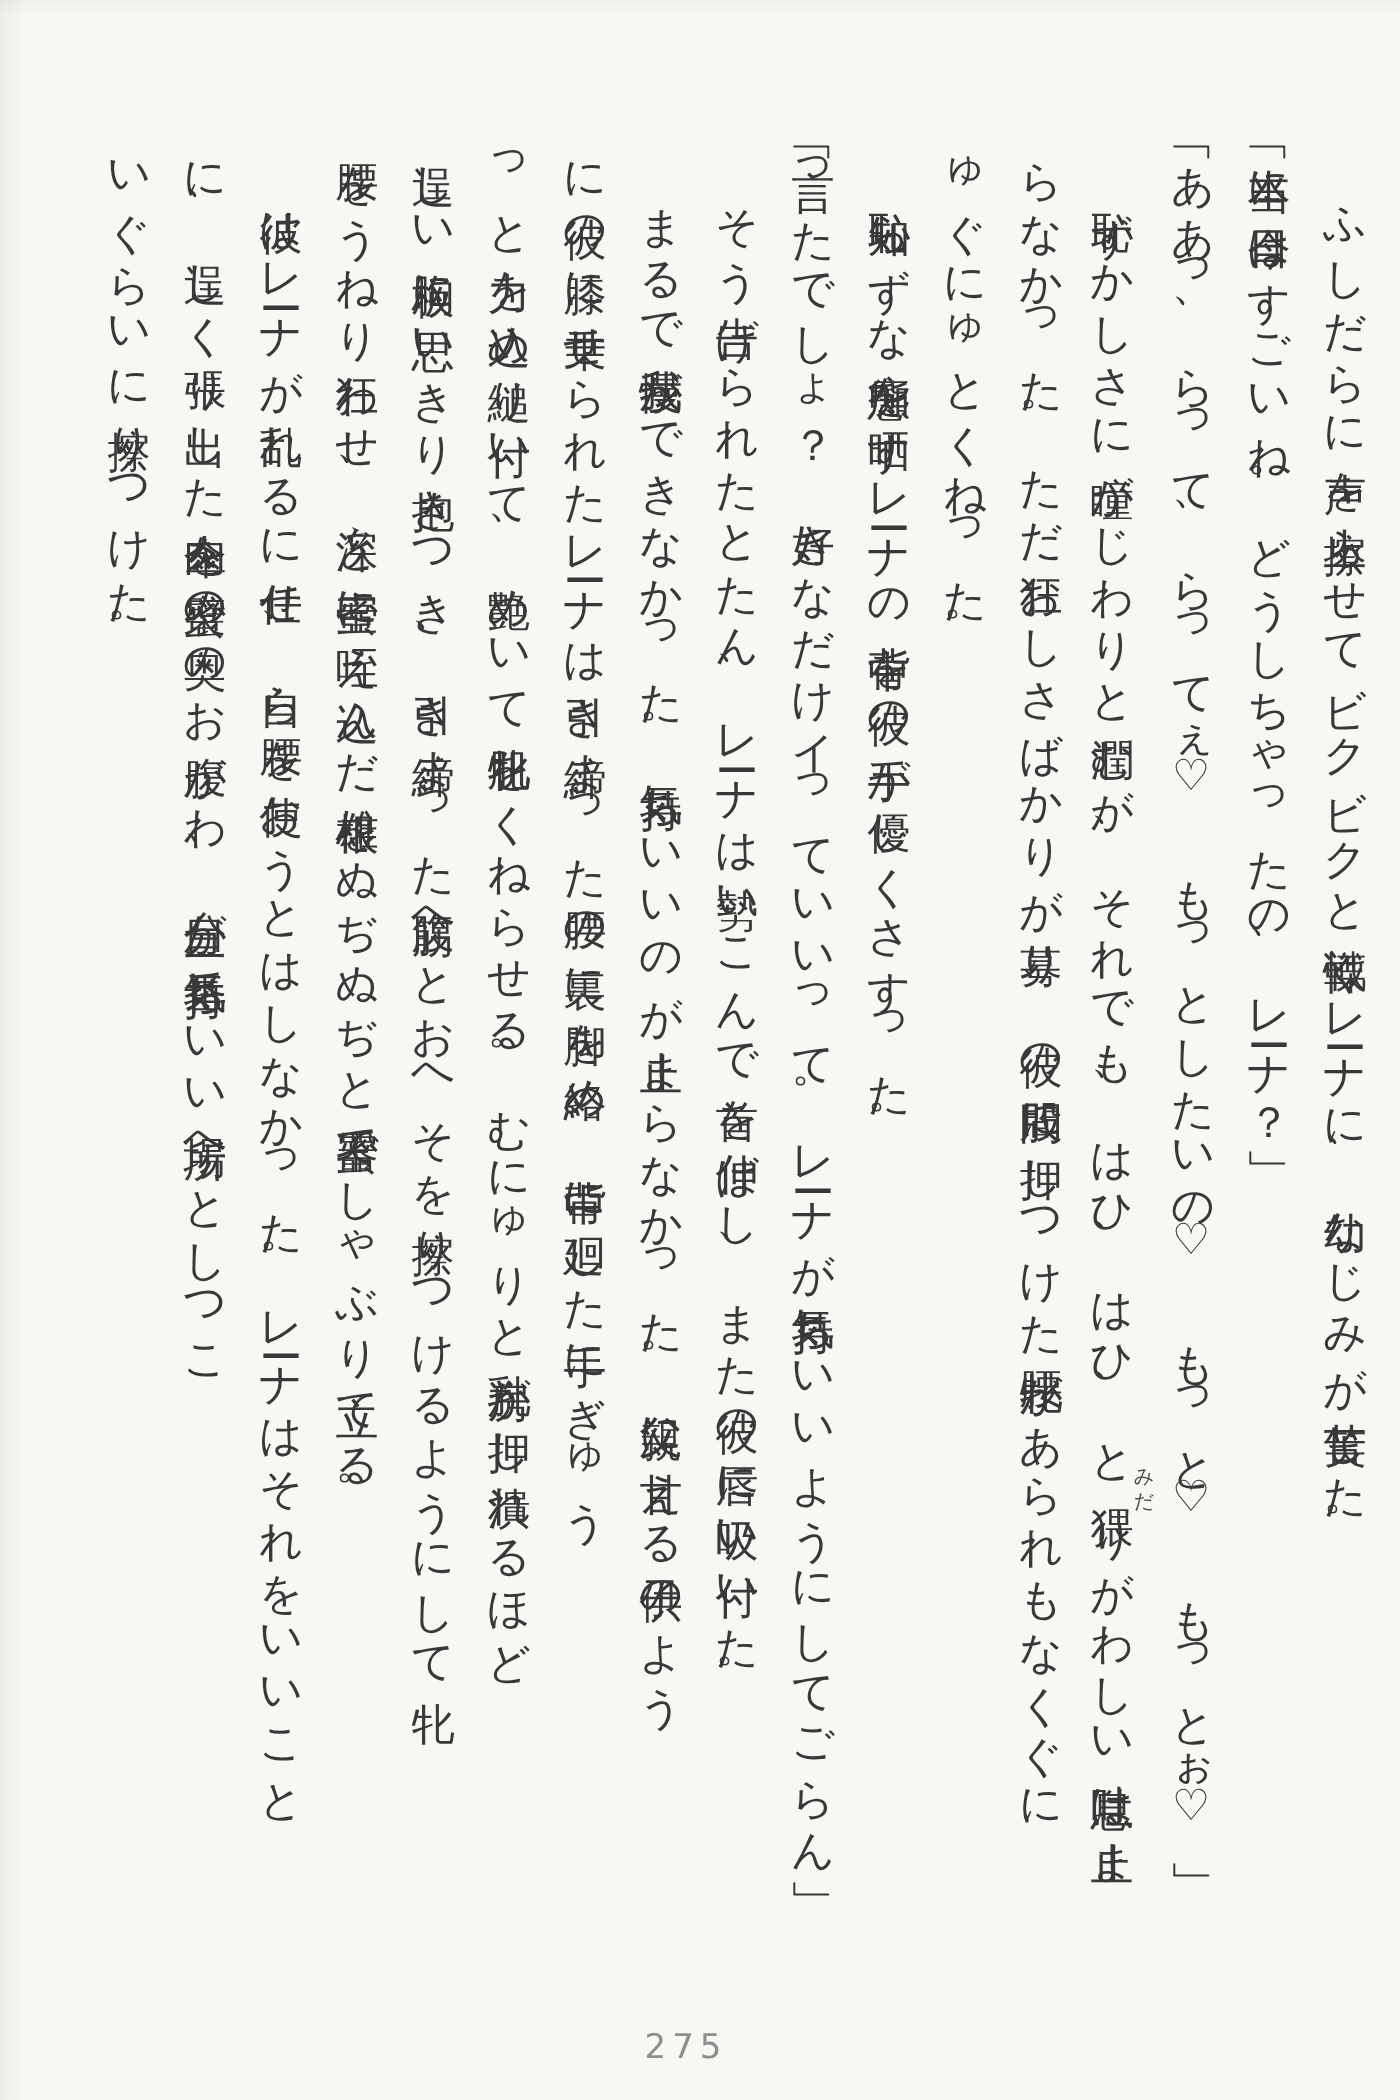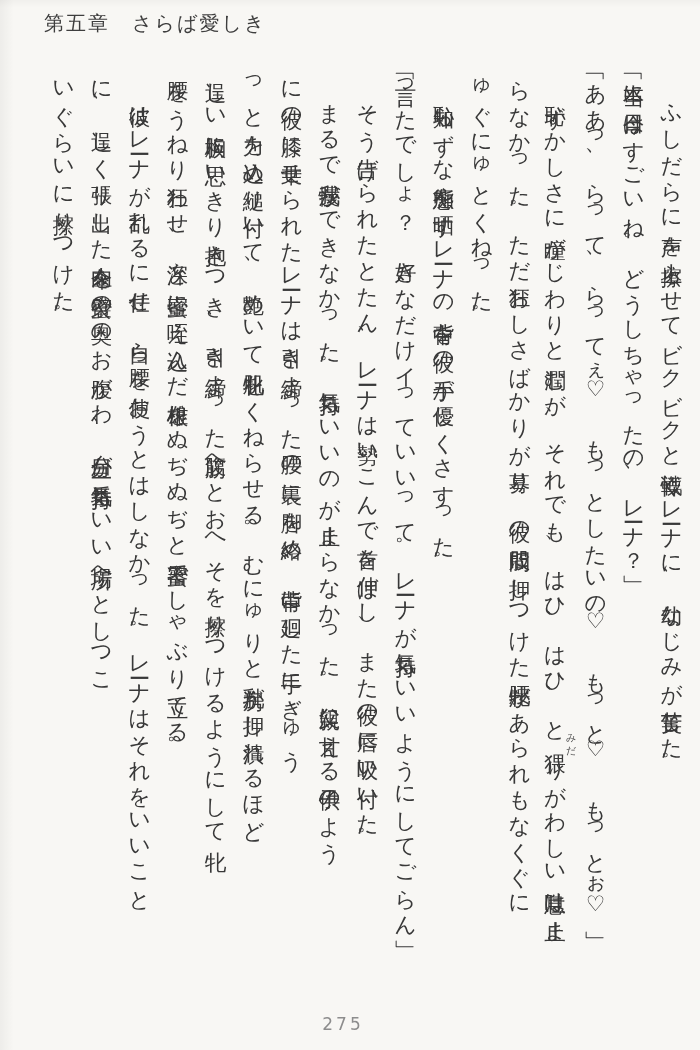--- a/index.html
+++ b/index.html
@@ -43,21 +43,20 @@
     text-align:center;
     transform:translateX(-7px);
     font-family:"DejaVu Sans","Liberation Sans",sans-serif;
     font-size:17px;letter-spacing:3px;color:#8d8d8d;
   }
 </style>
 </head>
 <body>
 
 <div class="page">
-  <div class="header">第五章　さらば愛しき</div>
 
   <div class="body" id="body-text-block">
       <div class="vline">　ふしだらに声を上擦らせてビクビクと戦慄くレーナに、幼なじみが苦笑した。</div>
       <div class="vline">「本当に今日はすごいね。どうしちゃったの、レーナ？」</div>
       <div class="vline">「ああっ、らって、らってぇ♡　もっとしたいの♡　もっと♡　もっとぉ♡」</div>
       <div class="vline">　恥ずかしさに瞳がじわりと潤むが、それでも、はひ、はひ、と<ruby>猥<rt>みだ</rt></ruby>りがわしい吐息は止ま</div>
       <div class="vline">らなかった。ただ狂おしさばかりが募り、彼の股間に押しつけた牝腰があられもなくぐに</div>
       <div class="vline">ゅぐにゅとくねった。</div>
       <div class="vline">　恥知らずな痴態を晒すレーナの背中を彼の手が優しくさすった。</div>
       <div class="vline">「言ったでしょ？　好きなだけイっていいって。レーナが気持ちいいようにしてごらん」</div>

